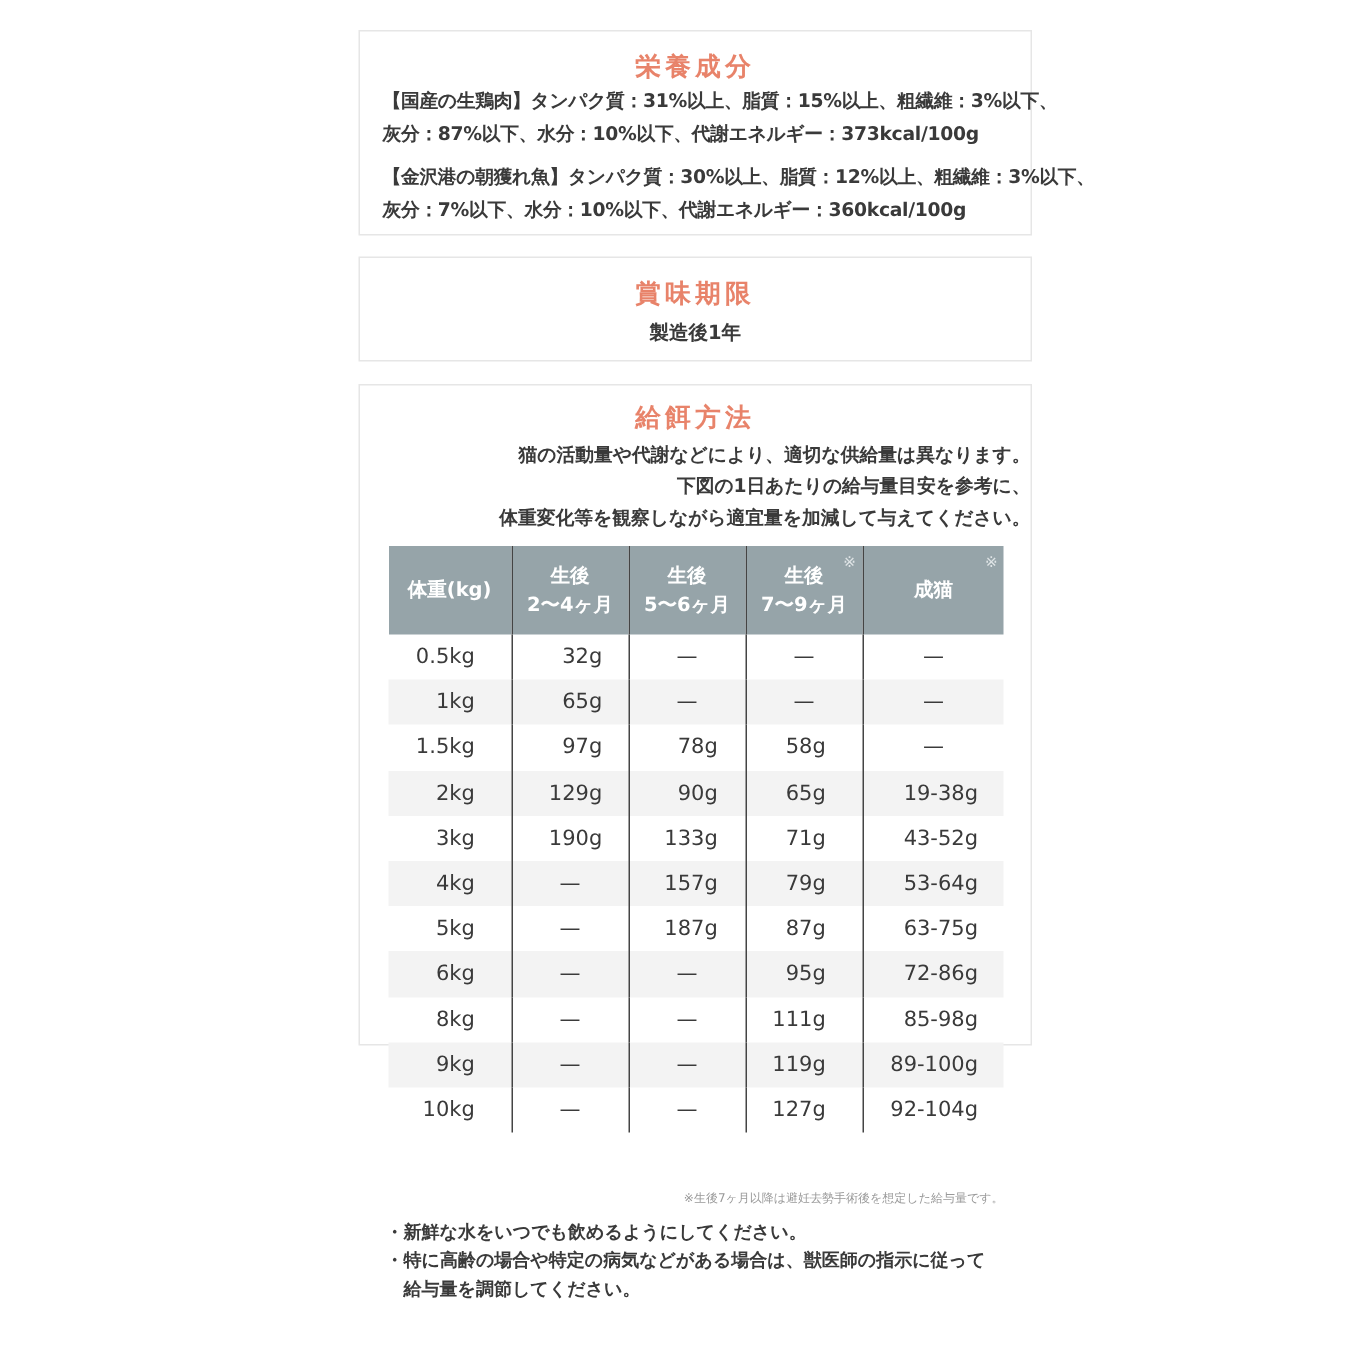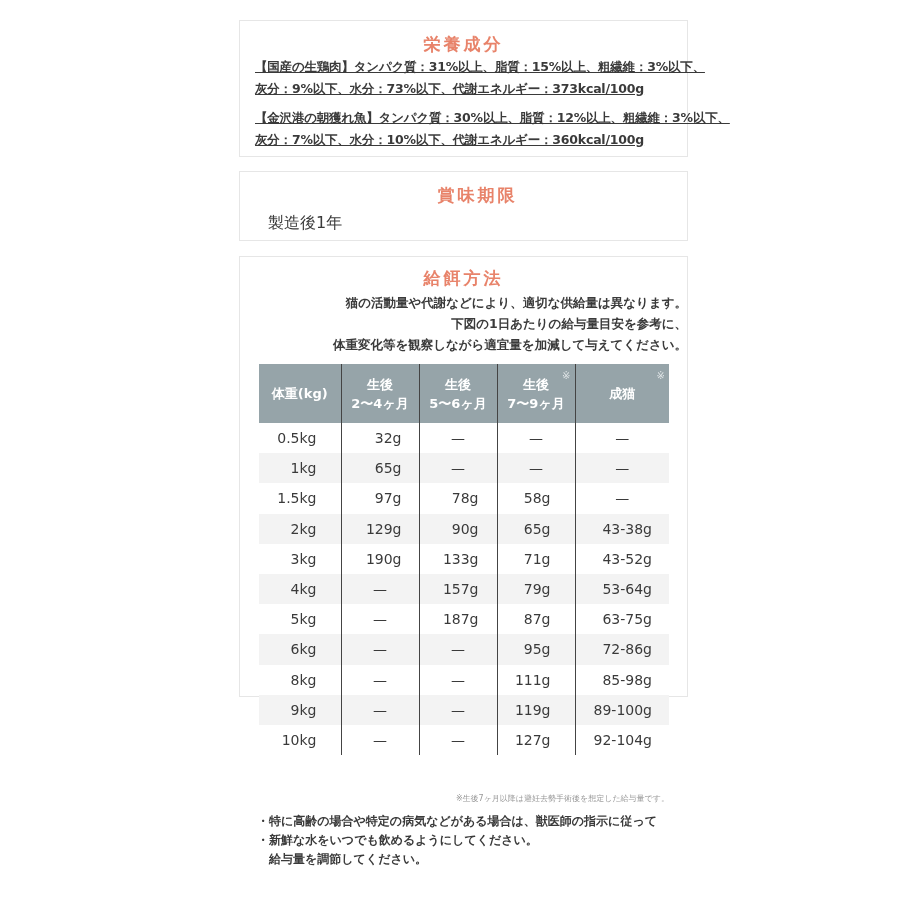--- a/index.html
+++ b/index.html
@@ -1,25 +1,25 @@
 <!DOCTYPE html>
 <html><head>
 <meta charset="utf-8">
 <style>
   html, body { margin: 0; padding: 0; background: #ffffff; }
   body { width: 900px; height: 900px; position: relative; font-family: "DejaVu Sans", "Liberation Sans", sans-serif; color: #333333; }
   .card { position: absolute; left: 225px; width: 449px; border: 1px solid #e6e6e6; background: #ffffff; box-sizing: border-box; margin-left: 14px; }
   .card-title { color: #e8836a; font-size: 17px; font-weight: bold; text-align: center; letter-spacing: 3px; }
   #card-nutrition { top: 20px; height: 137px; }
   #card-nutrition .card-title { margin-top: 12px; }
-  .nut-line { font-size: 12.5px; font-weight: bold; color: #3a3a3a; line-height: 22px; padding-left: 15px; white-space: nowrap; letter-spacing: -0.2px; text-decoration: underline; }
+  .nut-line { font-size: 12.5px; font-weight: bold; color: #3a3a3a; line-height: 22px; padding-left: 15px; white-space: nowrap; letter-spacing: -0.2px; }
   .nut-block + .nut-block { margin-top: 7px; }
-  #card-expiry { top: 171px; height: 70px; padding-left: 28px; }
+  #card-expiry { top: 171px; height: 70px; }
   #card-expiry .card-title { margin-top: 12px; }
-  .expiry-text { font-size: 16px; font-weight: normal; margin-top: 6px; color: #3a3a3a; }
+  .expiry-text { text-align: center; font-size: 13px; font-weight: bold; margin-top: 6px; color: #3a3a3a; }
   #card-feeding { top: 256px; height: 441px; }
   #card-feeding .card-title { margin-top: 10px; }
   .intro { text-align: right; font-size: 12.5px; font-weight: bold; line-height: 21px; color: #3a3a3a; margin-top: 2px; }
   table.feed { position: absolute; left: 19px; top: 107px; width: 410px; border-collapse: collapse; table-layout: fixed; }
   table.feed th { background: #96a4a9; color: #ffffff; font-size: 13px; font-weight: bold; height: 59px; line-height: 19px; position: relative; text-align: center; padding: 0; }
   table.feed td { height: 30.2px; font-size: 14px; font-weight: normal; color: #3a3a3a; padding: 0; text-align: right; }
   table.feed tr:nth-child(even) td { background: #f3f3f3; }
   table.feed th + th, table.feed td + td { border-left: 1.5px solid #444444; }
   table.feed td.c0 { padding-right: 24px; }
   table.feed td.c1 { padding-right: 17px; }
@@ -32,21 +32,21 @@
   .notes { position: absolute; left: 17px; top: 555px; font-size: 12px; font-weight: bold; color: #3a3a3a; line-height: 19px; }
   .notes .cont { padding-left: 12px; }
 </style>
 </head>
 <body>
 
 <div class="card" id="card-nutrition">
   <div class="card-title">栄養成分</div>
   <div class="nut-block">
     <div class="nut-line">【国産の生鶏肉】タンパク質：31%以上、脂質：15%以上、粗繊維：3%以下、</div>
-    <div class="nut-line">灰分：9%以下、水分：73%以下、代謝エネルギー：373kcal/100g</div>
+    <div class="nut-line">灰分：87%以下、水分：10%以下、代謝エネルギー：373kcal/100g</div>
   </div>
   <div class="nut-block">
     <div class="nut-line">【金沢港の朝獲れ魚】タンパク質：30%以上、脂質：12%以上、粗繊維：3%以下、</div>
     <div class="nut-line">灰分：7%以下、水分：10%以下、代謝エネルギー：360kcal/100g</div>
   </div>
 </div>
 
 <div class="card" id="card-expiry">
   <div class="card-title">賞味期限</div>
   <div class="expiry-text">製造後1年</div>
@@ -107,21 +107,21 @@
           <td class="c1">97g</td>
           <td class="c2">78g</td>
           <td class="c3">58g</td>
           <td class="c4 dash">—</td>
         </tr>
         <tr>
           <td class="c0">2kg</td>
           <td class="c1">129g</td>
           <td class="c2">90g</td>
           <td class="c3">65g</td>
-          <td class="c4">43-38g</td>
+          <td class="c4">19-38g</td>
         </tr>
         <tr>
           <td class="c0">3kg</td>
           <td class="c1">190g</td>
           <td class="c2">133g</td>
           <td class="c3">71g</td>
           <td class="c4">43-52g</td>
         </tr>
         <tr>
           <td class="c0">4kg</td>
@@ -163,17 +163,17 @@
           <td class="c1 dash">—</td>
           <td class="c2 dash">—</td>
           <td class="c3">127g</td>
           <td class="c4">92-104g</td>
         </tr>
       </tbody>
   </table>
 
   <div class="footnote">※生後7ヶ月以降は避妊去勢手術後を想定した給与量です。</div>
   <div class="notes">
+    <div>・新鮮な水をいつでも飲めるようにしてください。</div>
     <div>・特に高齢の場合や特定の病気などがある場合は、獣医師の指示に従って</div>
-    <div>・新鮮な水をいつでも飲めるようにしてください。</div>
     <div class="cont">給与量を調節してください。</div>
   </div>
 </div>
 
 </body></html>

